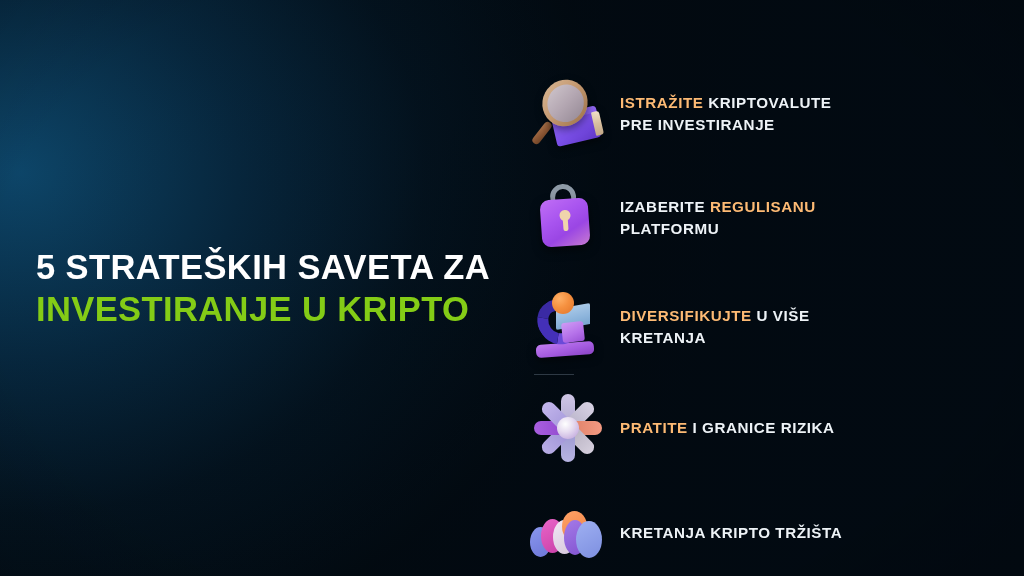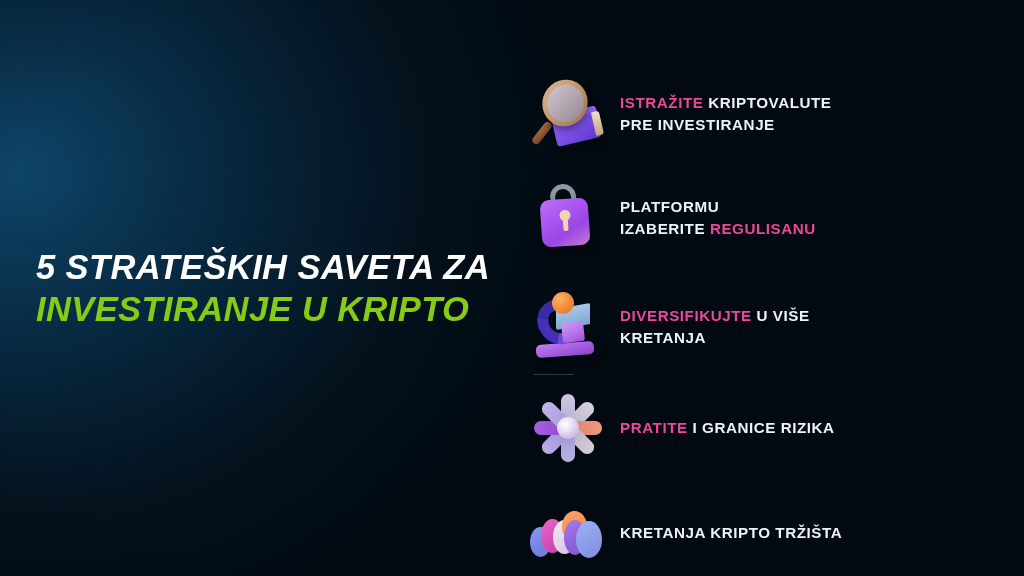--- a/index.html
+++ b/index.html
@@ -51,21 +51,20 @@
     position:absolute;
     left:36px; top:246px;
     width:470px;
   }
   .hl-line {
     font-size:34.5px;
     font-weight:bold;
     letter-spacing:0.4px;
     line-height:42px;
     white-space:nowrap;
-    font-style:italic;
   }
   .hl-1 { color:#ffffff; }
   .hl-2 { color:#84cc16; }
 
   
   #tips {
     position:absolute;
     left:524px; top:56px;
     width:420px; height:510px;
   }
@@ -88,21 +87,21 @@
     flex:0 0 88px;
   }
   .tip-text {
     margin-left:8px;
     font-size:15.2px;
     font-weight:bold;
     letter-spacing:0.55px;
     line-height:22.5px;
     color:#eef3f7;
   }
-  .tip-text .acc { color:#ec4899; }
+  .tip-text .acc { color:#fdba74; }
   .tip-text .ln { display:block; white-space:nowrap; }
 
   .stray-line {
     position:absolute;
     left:10px; top:-6px;
     width:40px; height:1px;
     background:rgba(150,170,190,0.30);
   }
 
   
@@ -295,22 +294,22 @@
     <div class="tip tip-1">
       <div class="tip-icon">
         <div class="ic">
           <div class="i2-shackle"></div>
           <div class="i2-body">
             <div class="i2-key"></div>
           </div>
         </div>
       </div>
       <div class="tip-text">
+        <span class="ln"><span>IZABERITE </span><span class="acc">REGULISANU</span></span>
         <span class="ln"><span>PLATFORMU</span></span>
-        <span class="ln"><span>IZABERITE </span><span class="acc">REGULISANU</span></span>
       </div>
     </div>
 
     <div class="tip tip-2">
       <div class="tip-icon">
         <div class="ic">
           <div class="i3-base"></div>
           <div class="i3-arc"></div>
           <div class="i3-wedge"></div>
           <div class="i3-cube"></div>

